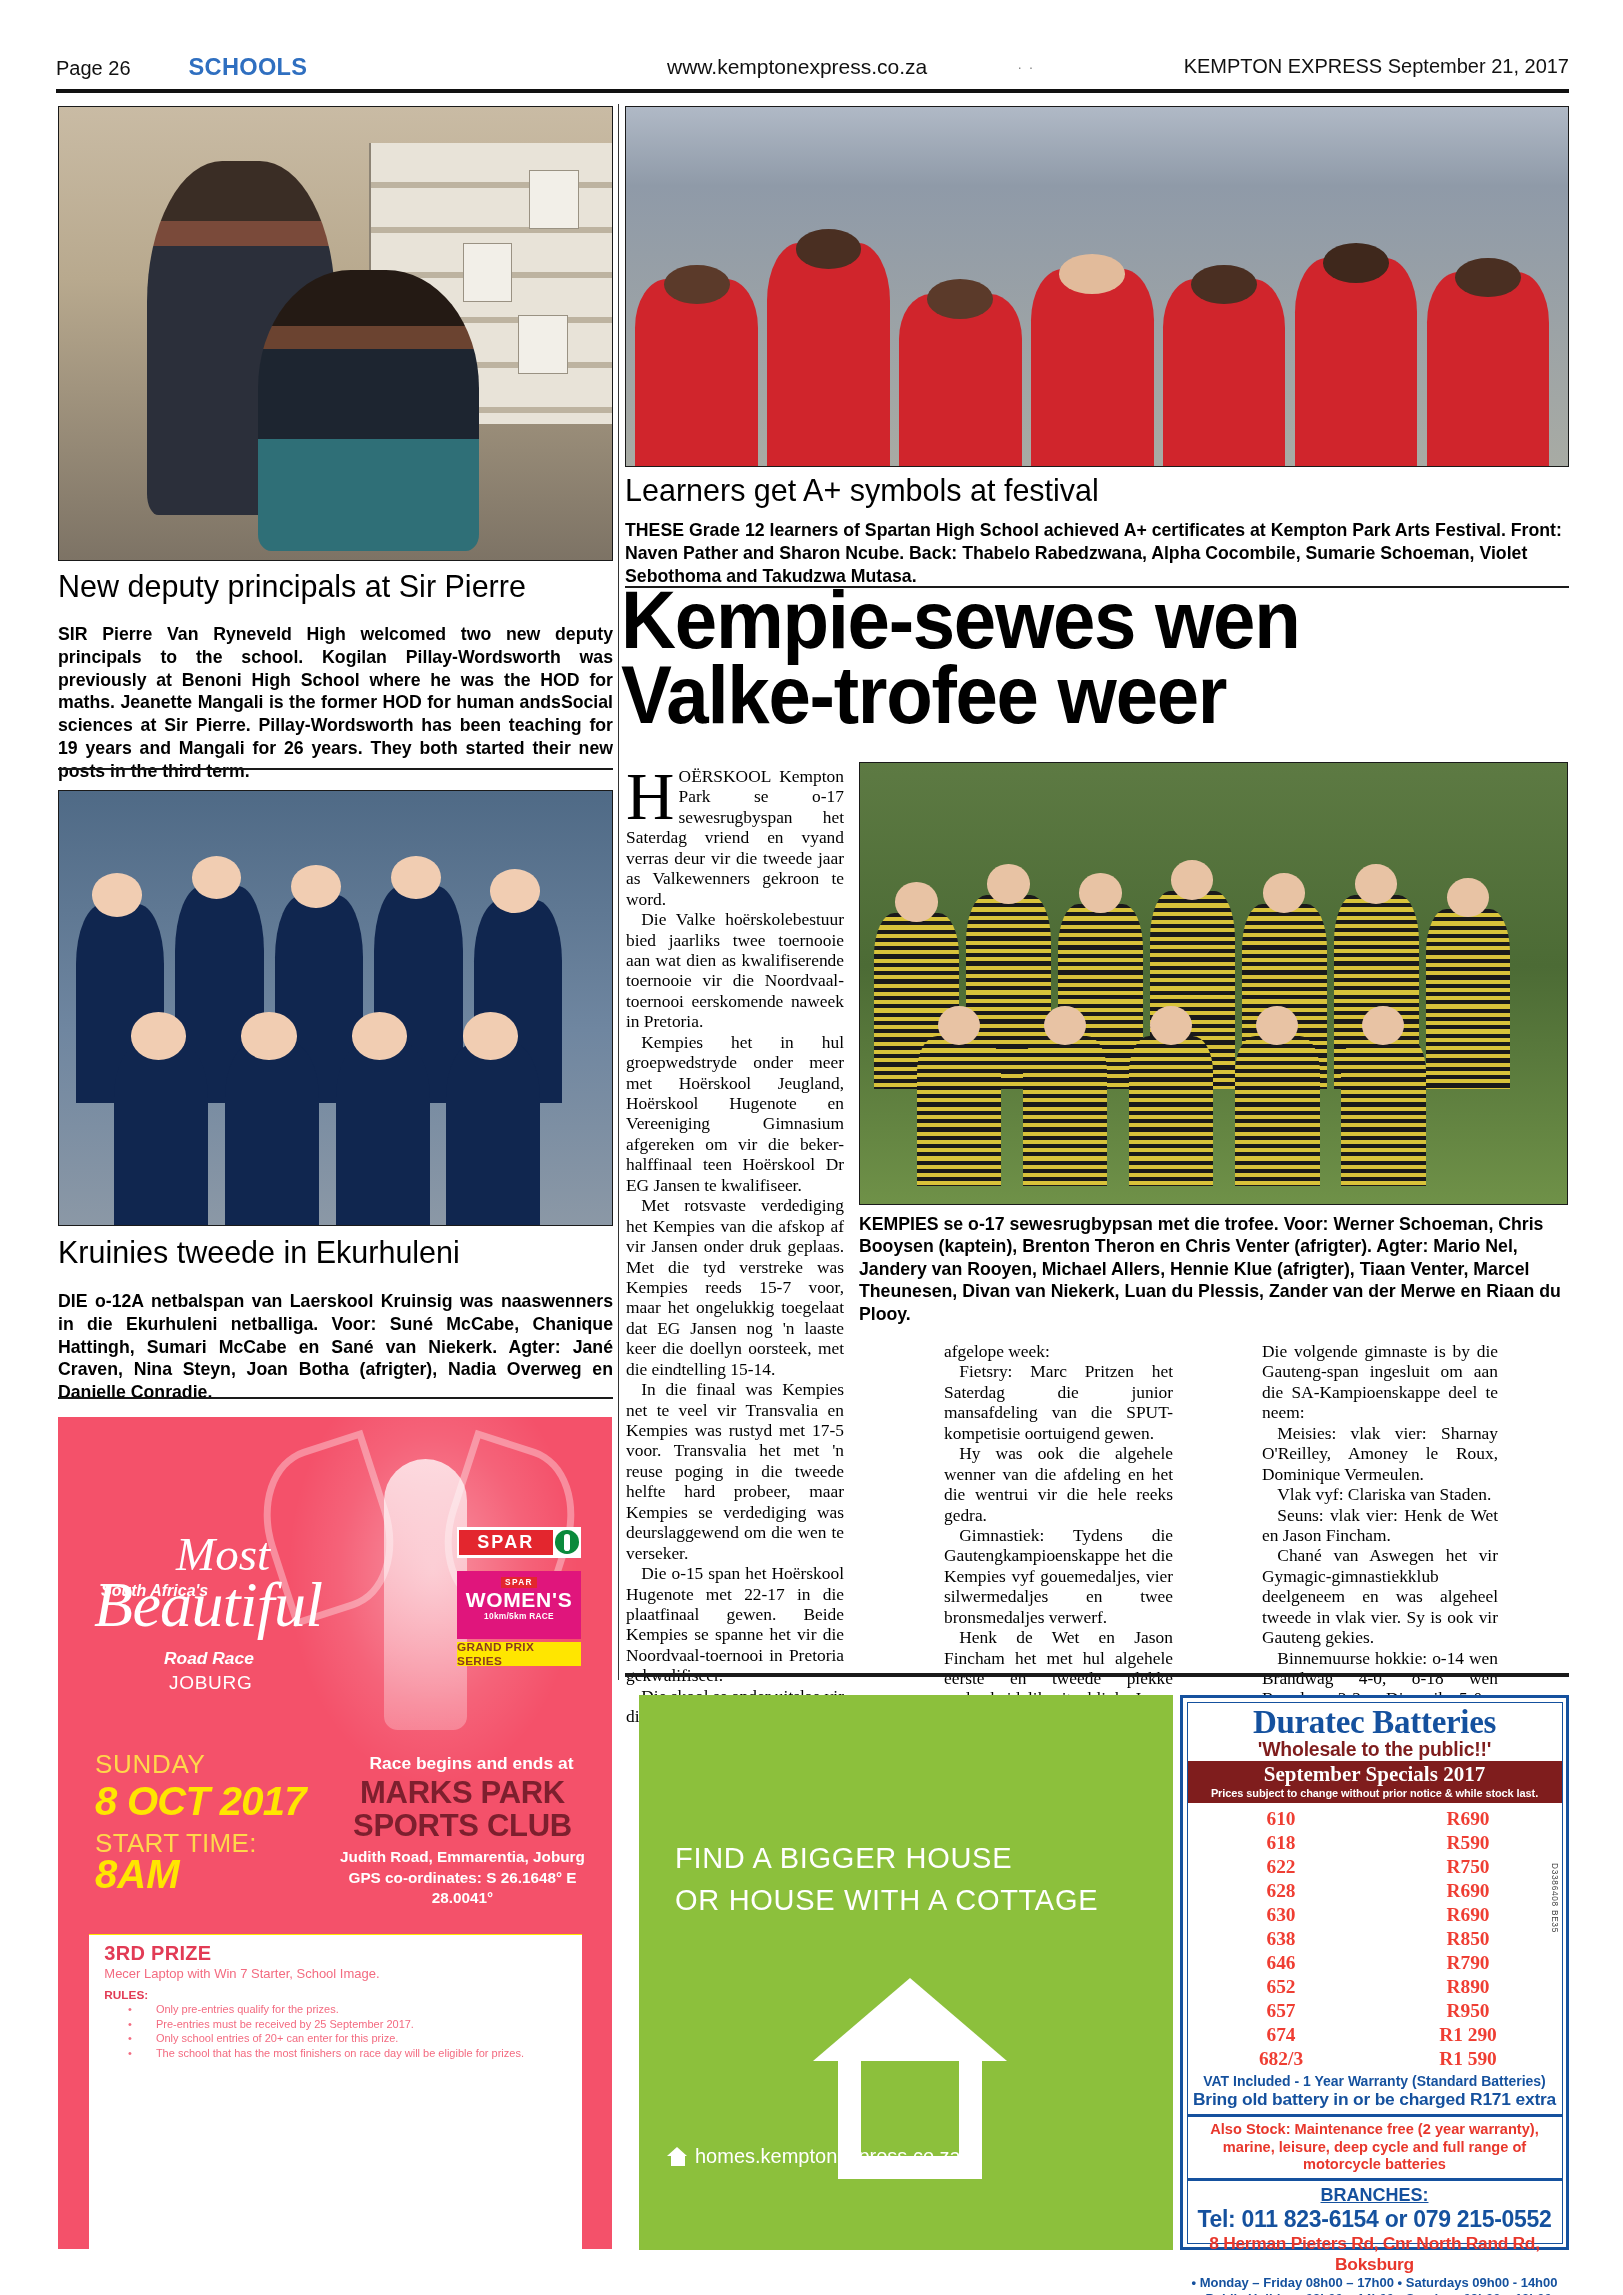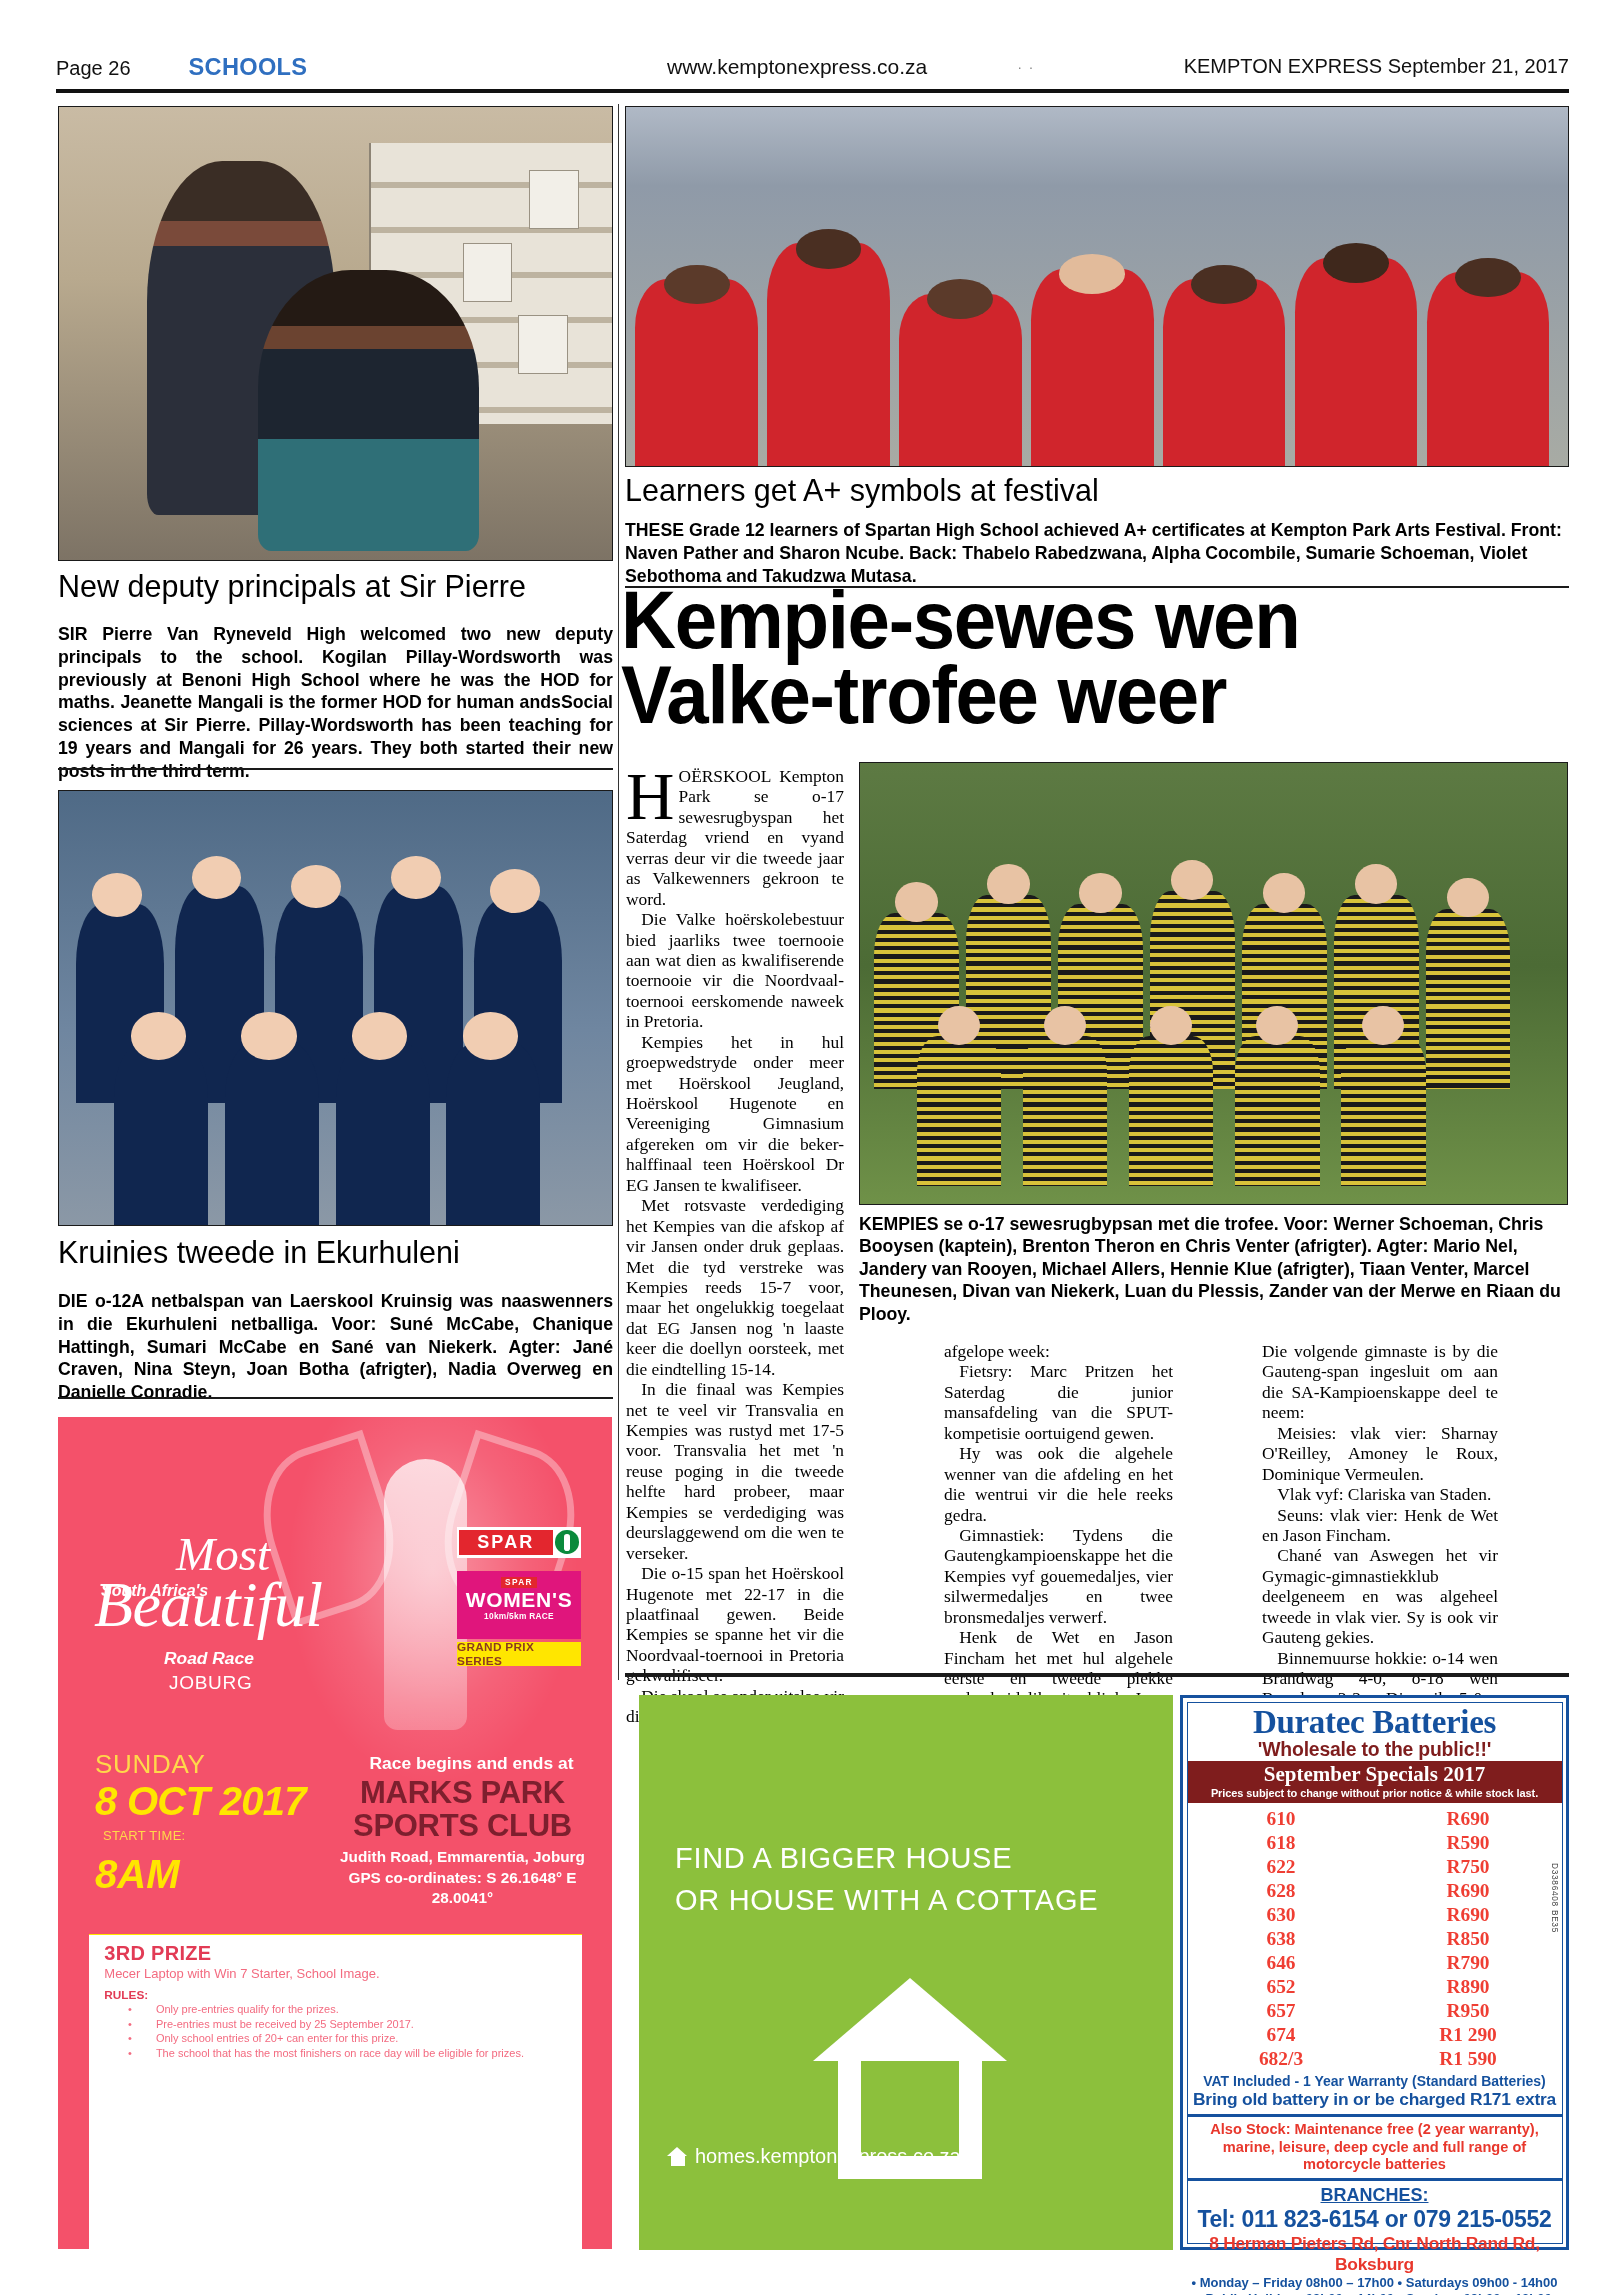--- a/index.html
+++ b/index.html
@@ -232,21 +232,21 @@
     position: absolute; left: 37px; top: 332px;
     font-size: 26px; color: #ffd84a; letter-spacing: 0.7px;
   }
   .race-date {
     position: absolute; left: 37px; top: 362px;
     font-size: 40px; font-weight: 700; font-style: italic;
     color: #ffe600; letter-spacing: -0.7px;
   }
   .race-start {
     position: absolute; left: 37px; top: 411px;
-    font-size: 13px; color: #ffd84a; letter-spacing: 0.3px; margin-left: 8px;
+    font-size: 26px; color: #ffd84a; letter-spacing: 0.3px;
   }
   .race-8am {
     position: absolute; left: 37px; top: 435px;
     font-size: 40px; font-weight: 700; font-style: italic;
     color: #ffe600;
   }
   .race-begins {
     position: absolute; left: 292px; top: 336px;
     width: 243px; text-align: center;
     font-size: 17.4px; font-weight: 700; color: #fff;

